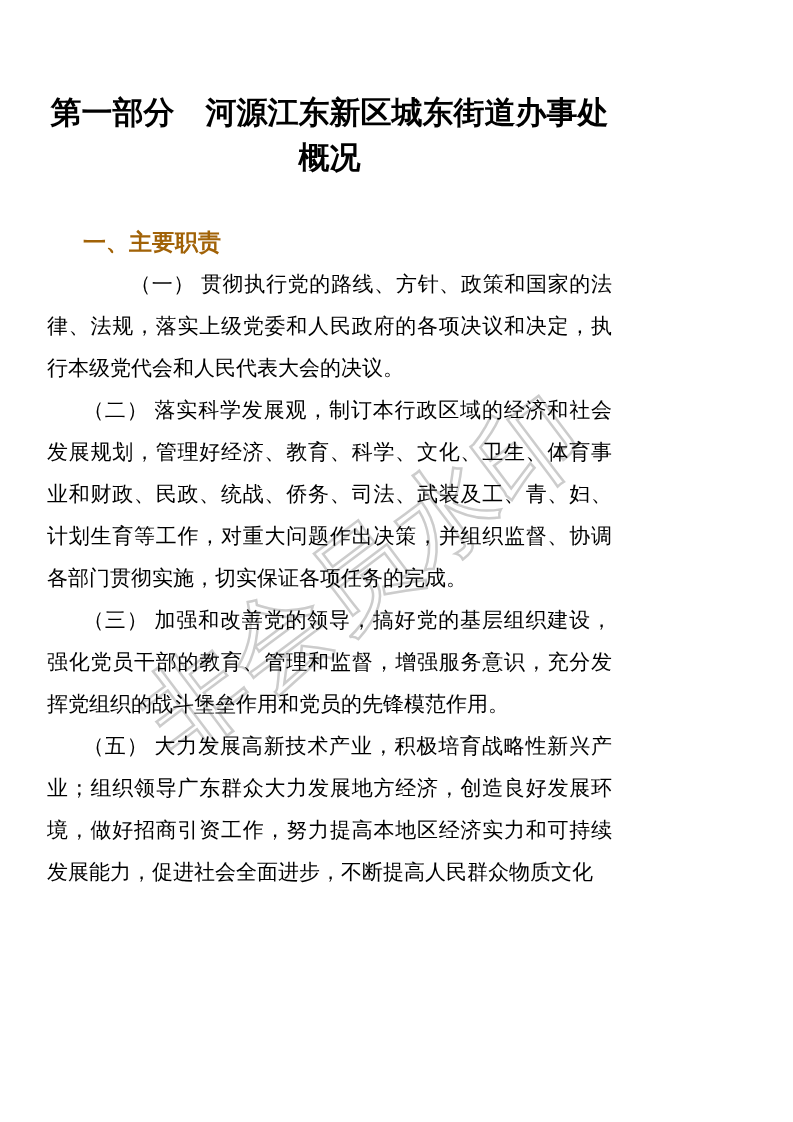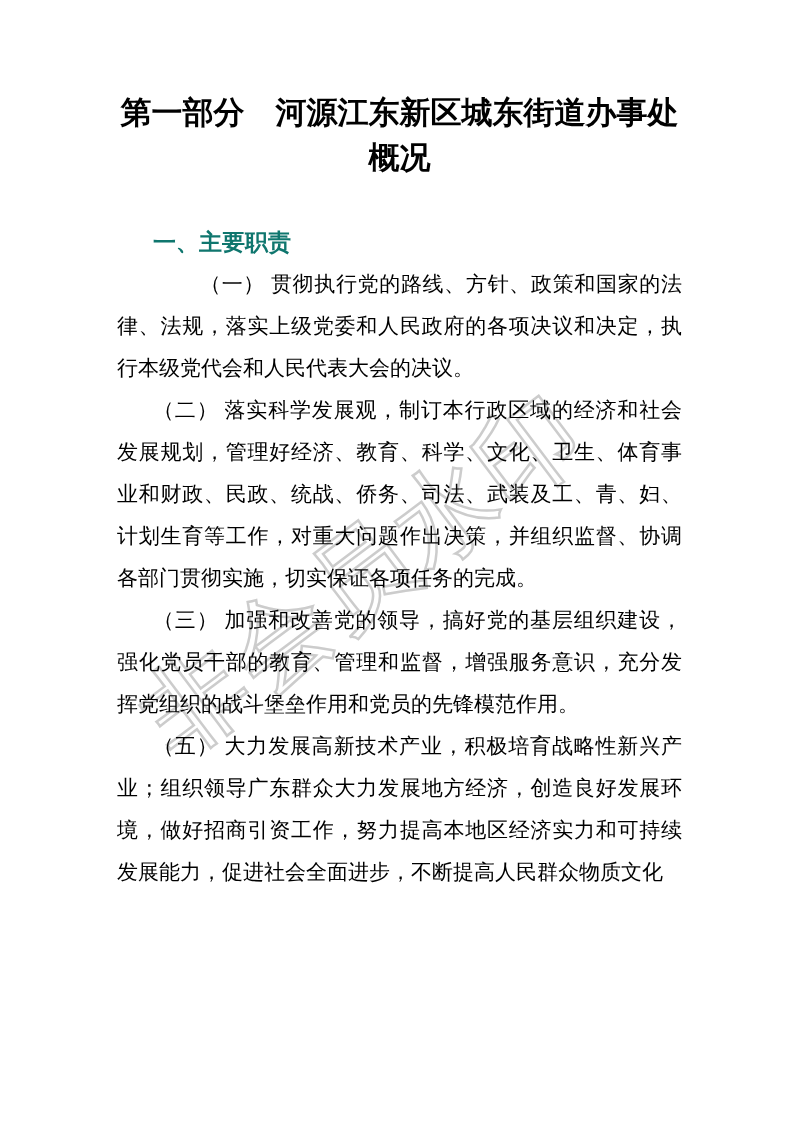--- a/index.html
+++ b/index.html
@@ -21,41 +21,41 @@
     letter-spacing:2px;
     white-space:nowrap;
     color:transparent;
     -webkit-text-stroke:2.5px #cccccc;
     z-index:0;
     pointer-events:none;
   }
   .content{
     position:relative;
     z-index:1;
-    padding:90px 111px 0 117px;
+    padding:90px 111px 0 47px;
     width:565px;
   }
   .doc-title{
     margin:0;
     width:565px;
     text-align:center;
     font-family:"Liberation Sans","DejaVu Sans",sans-serif;
     font-weight:bold;
     font-size:31px;
     line-height:45px;
     color:#000;
   }
   .section-heading{
     margin:41px 0 0 0;
     font-family:"Liberation Sans","DejaVu Sans",sans-serif;
     font-weight:bold;
     font-size:23px;
     line-height:42px;
     text-indent:36px;
-    color:#0f766e;
+    color:#a16207;
   }
   .para{
     margin:0;
     font-family:"Liberation Serif","DejaVu Serif",serif;
     font-size:21px;
     line-height:42px;
     text-align:justify;
     text-justify:inter-ideograph;
     text-indent:36px;
     color:#000;

